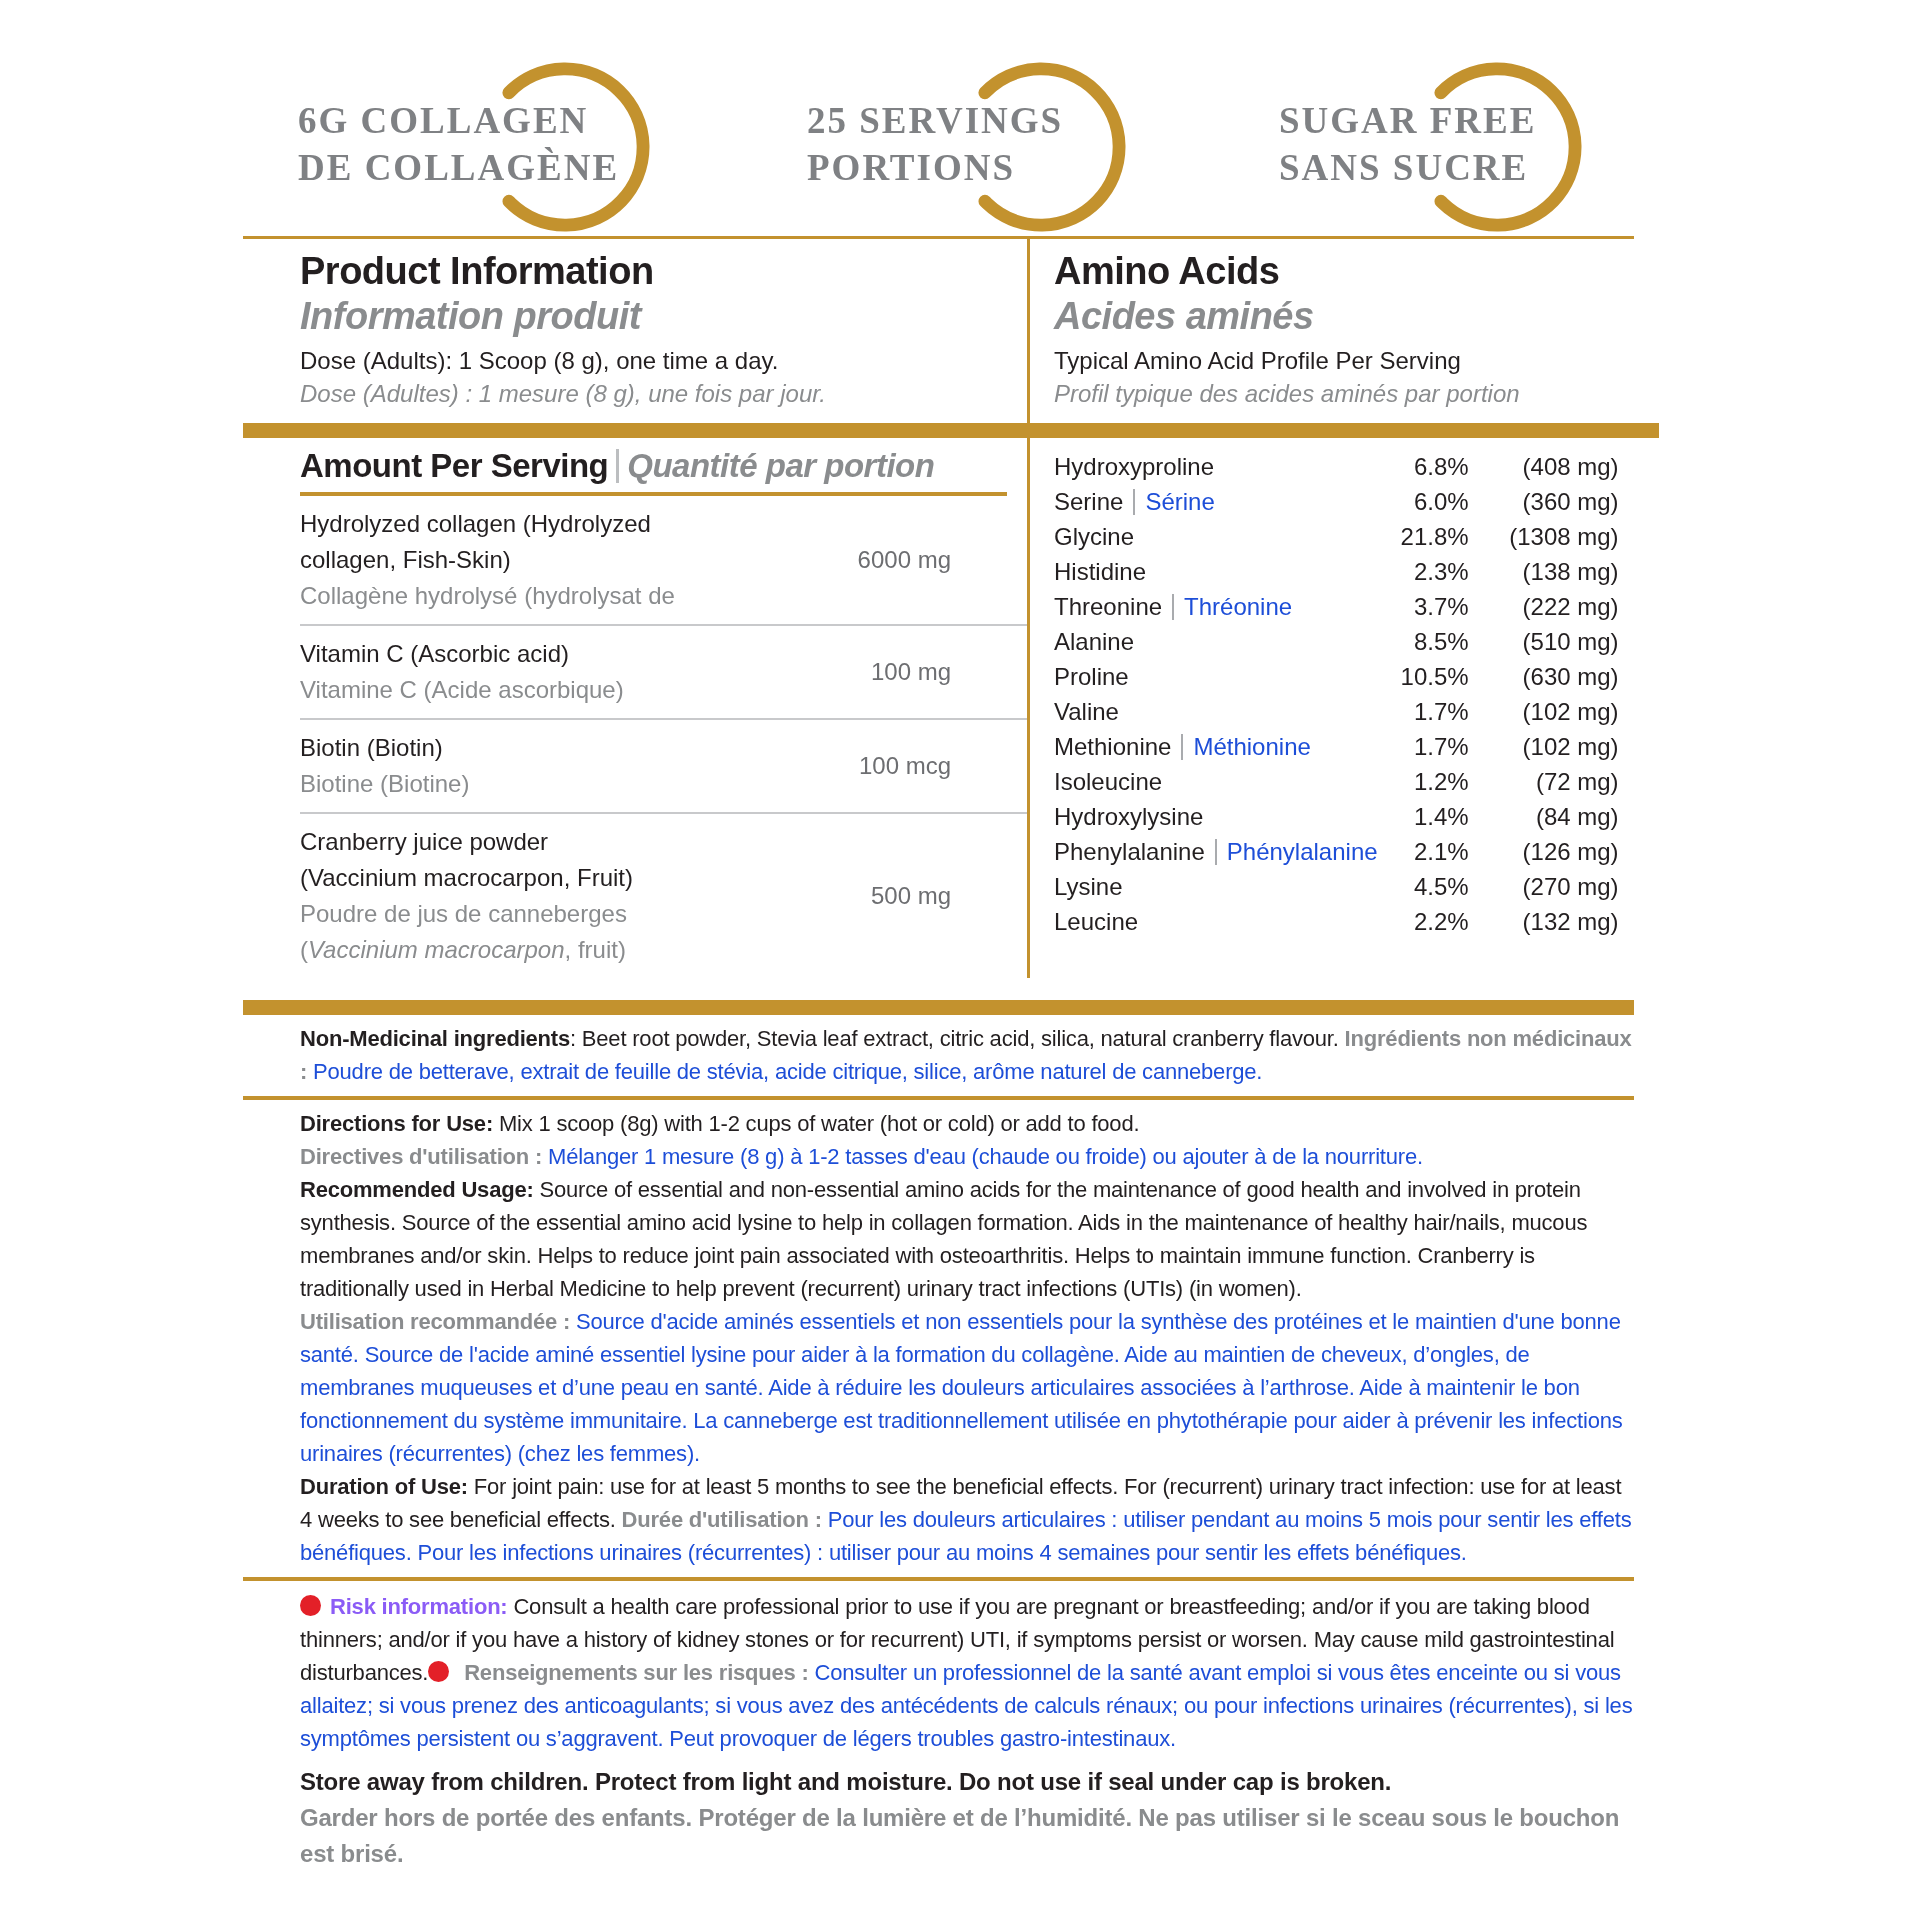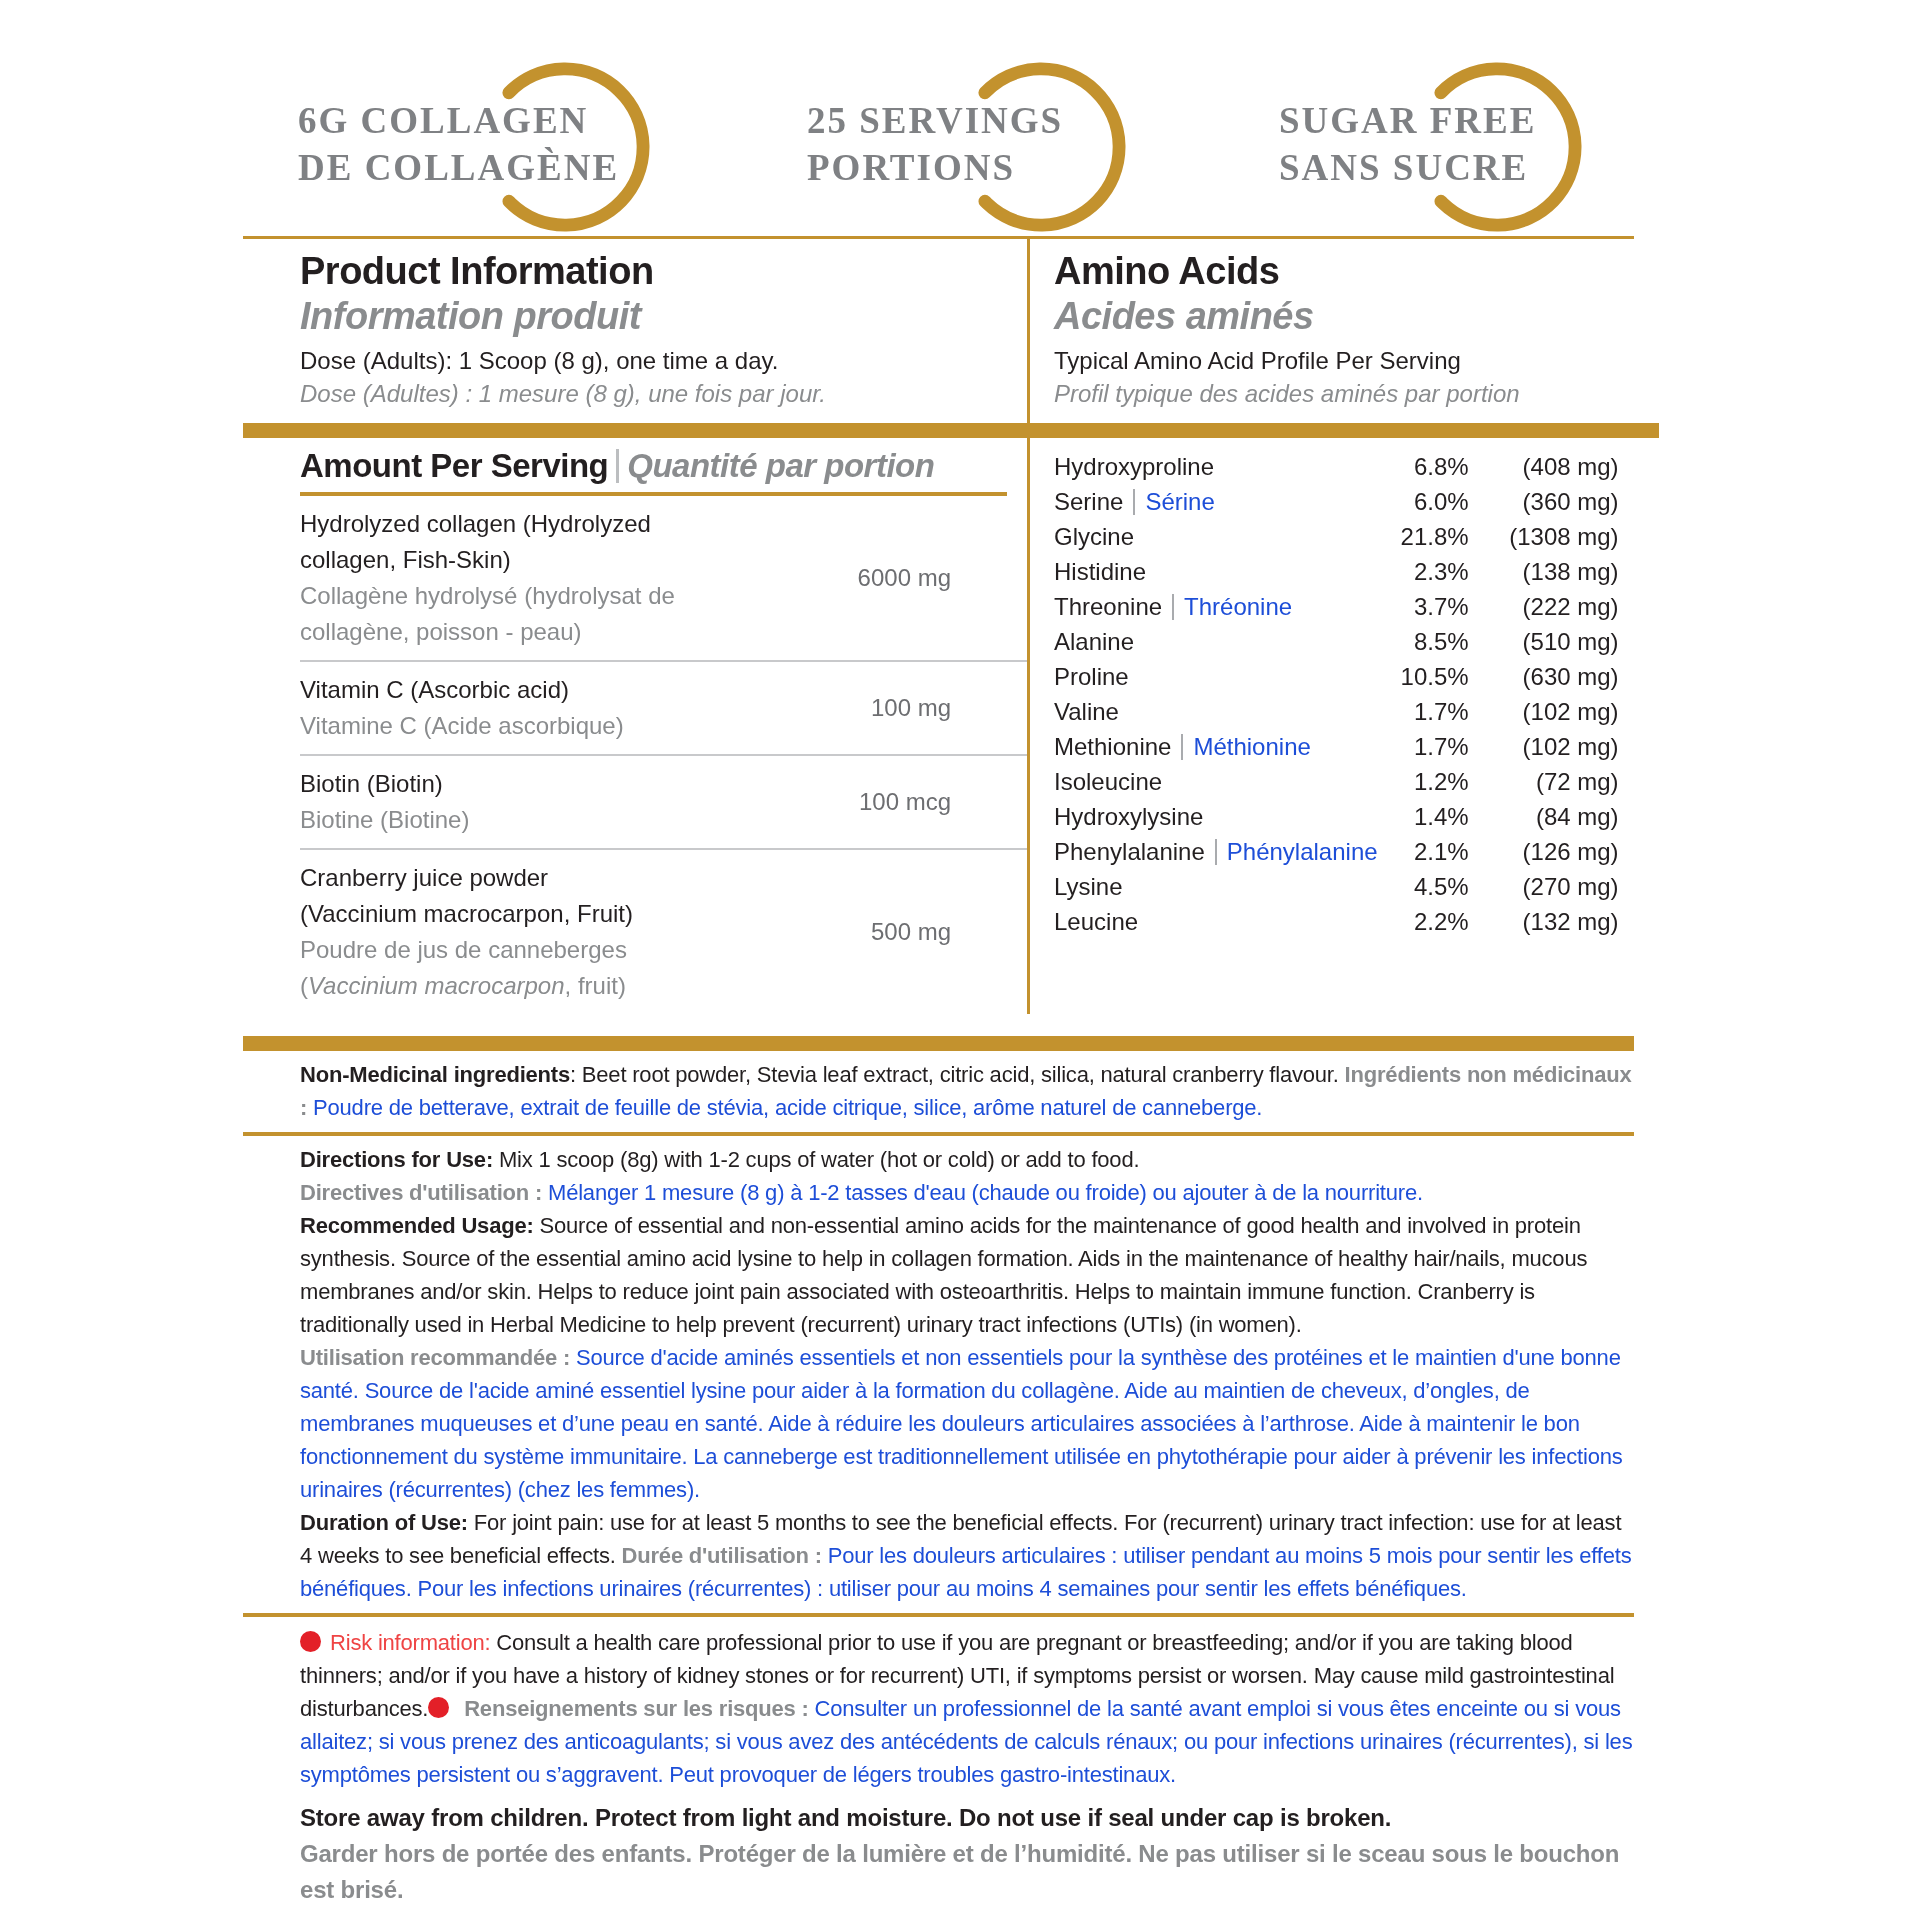--- a/index.html
+++ b/index.html
@@ -61,21 +61,21 @@
   .a-pct{width:91px;text-align:right;flex-shrink:0;}
   .a-mg{width:150px;text-align:right;flex-shrink:0;}
 
   
   .goldbar.full{margin-top:12px;}
   .para{margin:7px 0 0 57px;font-size:22px;line-height:33px;letter-spacing:-0.2px;}
   .para.tight{margin-top:0;}
   .t-b{font-weight:bold;}
   .t-g{color:#1d4ed8;}
   .t-gb{color:#8a8c8e;font-weight:bold;}
-  .t-rb{color:#ef4444;font-weight:normal;}
+  .t-rb{color:#8b5cf6;font-weight:bold;}
   .rdot{display:inline-block;width:21px;height:21px;border-radius:50%;
       background:#E32028;margin-right:9px;vertical-align:-2px;}
   .para.storage{font-size:24px;line-height:36px;margin-top:9px;}
   .para.storage.fr{margin-top:0;}
   .risk{margin-top:9px;}
 </style>
 </head>
 <body>
 
 <div class="page">
@@ -127,21 +127,20 @@
         <span class="vbar"></span>
         <span class="gray">Quantité par portion</span>
       </div>
       <div class="rule-thin aps-rule"></div>
       <div id="ing-table">
           <div class="ing-row">
             <div class="ing-names">
               <div class="l-en"><span>Hydrolyzed collagen (Hydrolyzed</span></div>
               <div class="l-en"><span>collagen, Fish-Skin)</span></div>
               <div class="l-fr"><span>Collagène hydrolysé (hydrolysat de</span></div>
-              <div class="l-fr"><span>collagène, poisson - peau)</span></div>
             </div>
             <div class="ing-amount">6000 mg</div>
           </div>
           <div class="ing-row">
             <div class="ing-names">
               <div class="l-en"><span>Vitamin C (Ascorbic acid)</span></div>
               <div class="l-fr"><span>Vitamine C (Acide ascorbique)</span></div>
             </div>
             <div class="ing-amount">100 mg</div>
           </div>

